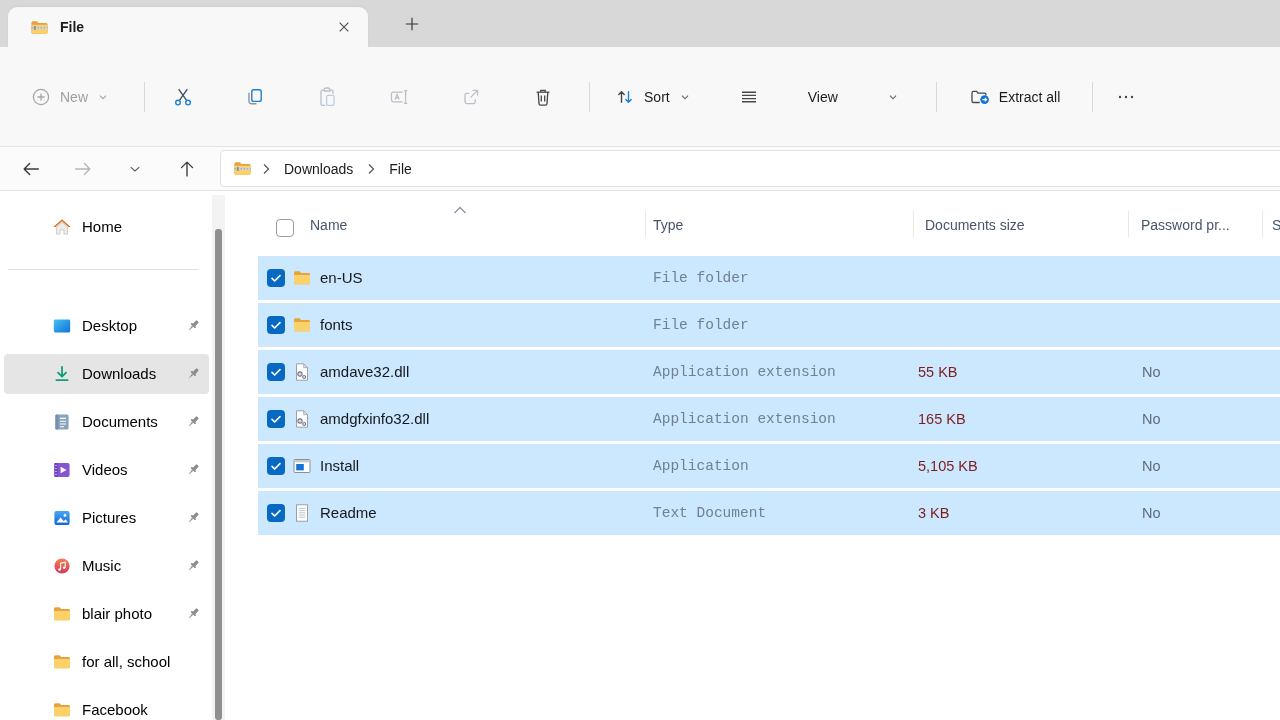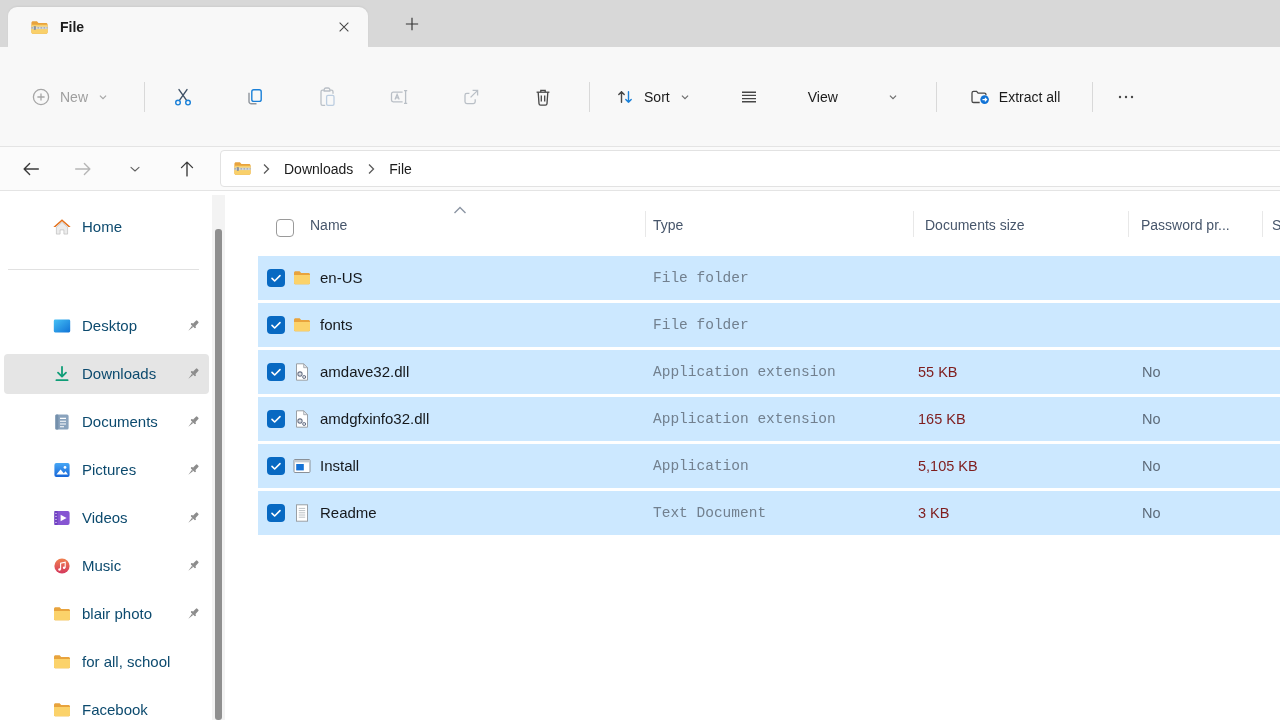--- a/index.html
+++ b/index.html
@@ -52,21 +52,21 @@
   .crumb { font-size:14px; color:#1b1b1b; padding:4px 4px; border-radius:3px; cursor:pointer; }
 
   
   .main { position:absolute; left:0; top:191px; width:1280px; height:529px; background:#fff; }
 
   
   .sidebar { position:absolute; left:0; top:0; width:213px; height:529px; padding-top:16px; overflow:hidden; }
   .sb-item { position:relative; height:40px; margin:0 4px 8px 4px; border-radius:4px; cursor:pointer; }
   .sb-item.selected { background:#e5e5e5; }
   .sb-icon { position:absolute; left:48px; top:10px; width:20px; height:20px; display:inline-flex; }
-  .sb-label { position:absolute; left:78px; top:0; line-height:40px; font-size:15px; color:#0c4a6e; white-space:nowrap; }
+  .sb-label { position:absolute; left:78px; top:0; line-height:40px; font-size:15px; color:#000000; white-space:nowrap; }
   .sb-pin { position:absolute; right:8px; top:12px; width:16px; height:16px; display:none; }
   .sb-item.pinned .sb-pin { display:inline-flex; }
   .sb-divider { height:1px; background:#e1e1e1; margin:22px 14px 36px 8px; }
   .sb-scroll { position:absolute; left:212px; top:4px; bottom:0; width:13px; background:#f3f3f3; }
   .sb-thumb { position:absolute; left:3px; right:3px; top:34px; bottom:0; background:#8f8f8f; border-radius:3px; }
 
   
   .content { position:absolute; left:228px; top:0; right:0; height:529px; }
   .h-cb { position:absolute; left:48px; top:28px; width:18px; height:18px; border:1px solid #9a9a9a;
           border-radius:4px; background:#fff; cursor:pointer; }
@@ -367,55 +367,55 @@
                 <rect x="6.3" y="1.2" width="3.4" height="5.6" rx="1"></rect>
                 <rect x="4.8" y="6.4" width="6.4" height="2" rx="1"></rect>
                 <path d="M7.2 8.6h1.6L8 14.6z"></path>
               </g>
             </svg>
           </span>
   </div>
         <div class="sb-item pinned">
     <span class="sb-icon">
             <svg viewBox="0 0 20 20" width="100%" height="100%">
+              <rect x="2.4" y="3" width="15.2" height="14" rx="2" fill="#8655d2"></rect>
+              <rect x="2.4" y="3" width="3.2" height="14" fill="#6e3fc0"></rect>
+              <circle cx="4" cy="5.4" r=".55" fill="#fff"></circle>
+              <circle cx="4" cy="8.4" r=".55" fill="#fff"></circle>
+              <circle cx="4" cy="11.4" r=".55" fill="#fff"></circle>
+              <circle cx="4" cy="14.4" r=".55" fill="#fff"></circle>
+              <path d="M8.6 6.8l6 3.2-6 3.2z" fill="#fff"></path>
+            </svg>
+          </span>
+    <span class="sb-label">Videos</span>
+    <span class="sb-pin">
+            <svg viewBox="0 0 16 16" width="100%" height="100%" fill="#8c8c8c">
+              <g transform="rotate(45 8 8)">
+                <rect x="6.3" y="1.2" width="3.4" height="5.6" rx="1"></rect>
+                <rect x="4.8" y="6.4" width="6.4" height="2" rx="1"></rect>
+                <path d="M7.2 8.6h1.6L8 14.6z"></path>
+              </g>
+            </svg>
+          </span>
+  </div>
+        <div class="sb-item pinned">
+    <span class="sb-icon">
+            <svg viewBox="0 0 20 20" width="100%" height="100%">
               <defs>
                 <linearGradient id="gpic" x1="0" y1="0" x2="0" y2="1">
                   <stop offset="0" stop-color="#47a7f5"></stop>
                   <stop offset="1" stop-color="#1565d8"></stop>
                 </linearGradient>
               </defs>
               <rect x="2.4" y="3" width="15.2" height="14" rx="2" fill="url(#gpic)"></rect>
               <circle cx="13" cy="7.4" r="1.4" fill="#fff"></circle>
               <path d="M4.4 14.6l4.2-5.2 3.2 3.9 1.8-2.1 2.4 3.4z" fill="#fff"></path>
             </svg>
           </span>
     <span class="sb-label">Pictures</span>
-    <span class="sb-pin">
-            <svg viewBox="0 0 16 16" width="100%" height="100%" fill="#8c8c8c">
-              <g transform="rotate(45 8 8)">
-                <rect x="6.3" y="1.2" width="3.4" height="5.6" rx="1"></rect>
-                <rect x="4.8" y="6.4" width="6.4" height="2" rx="1"></rect>
-                <path d="M7.2 8.6h1.6L8 14.6z"></path>
-              </g>
-            </svg>
-          </span>
-  </div>
-        <div class="sb-item pinned">
-    <span class="sb-icon">
-            <svg viewBox="0 0 20 20" width="100%" height="100%">
-              <rect x="2.4" y="3" width="15.2" height="14" rx="2" fill="#8655d2"></rect>
-              <rect x="2.4" y="3" width="3.2" height="14" fill="#6e3fc0"></rect>
-              <circle cx="4" cy="5.4" r=".55" fill="#fff"></circle>
-              <circle cx="4" cy="8.4" r=".55" fill="#fff"></circle>
-              <circle cx="4" cy="11.4" r=".55" fill="#fff"></circle>
-              <circle cx="4" cy="14.4" r=".55" fill="#fff"></circle>
-              <path d="M8.6 6.8l6 3.2-6 3.2z" fill="#fff"></path>
-            </svg>
-          </span>
-    <span class="sb-label">Videos</span>
     <span class="sb-pin">
             <svg viewBox="0 0 16 16" width="100%" height="100%" fill="#8c8c8c">
               <g transform="rotate(45 8 8)">
                 <rect x="6.3" y="1.2" width="3.4" height="5.6" rx="1"></rect>
                 <rect x="4.8" y="6.4" width="6.4" height="2" rx="1"></rect>
                 <path d="M7.2 8.6h1.6L8 14.6z"></path>
               </g>
             </svg>
           </span>
   </div>

